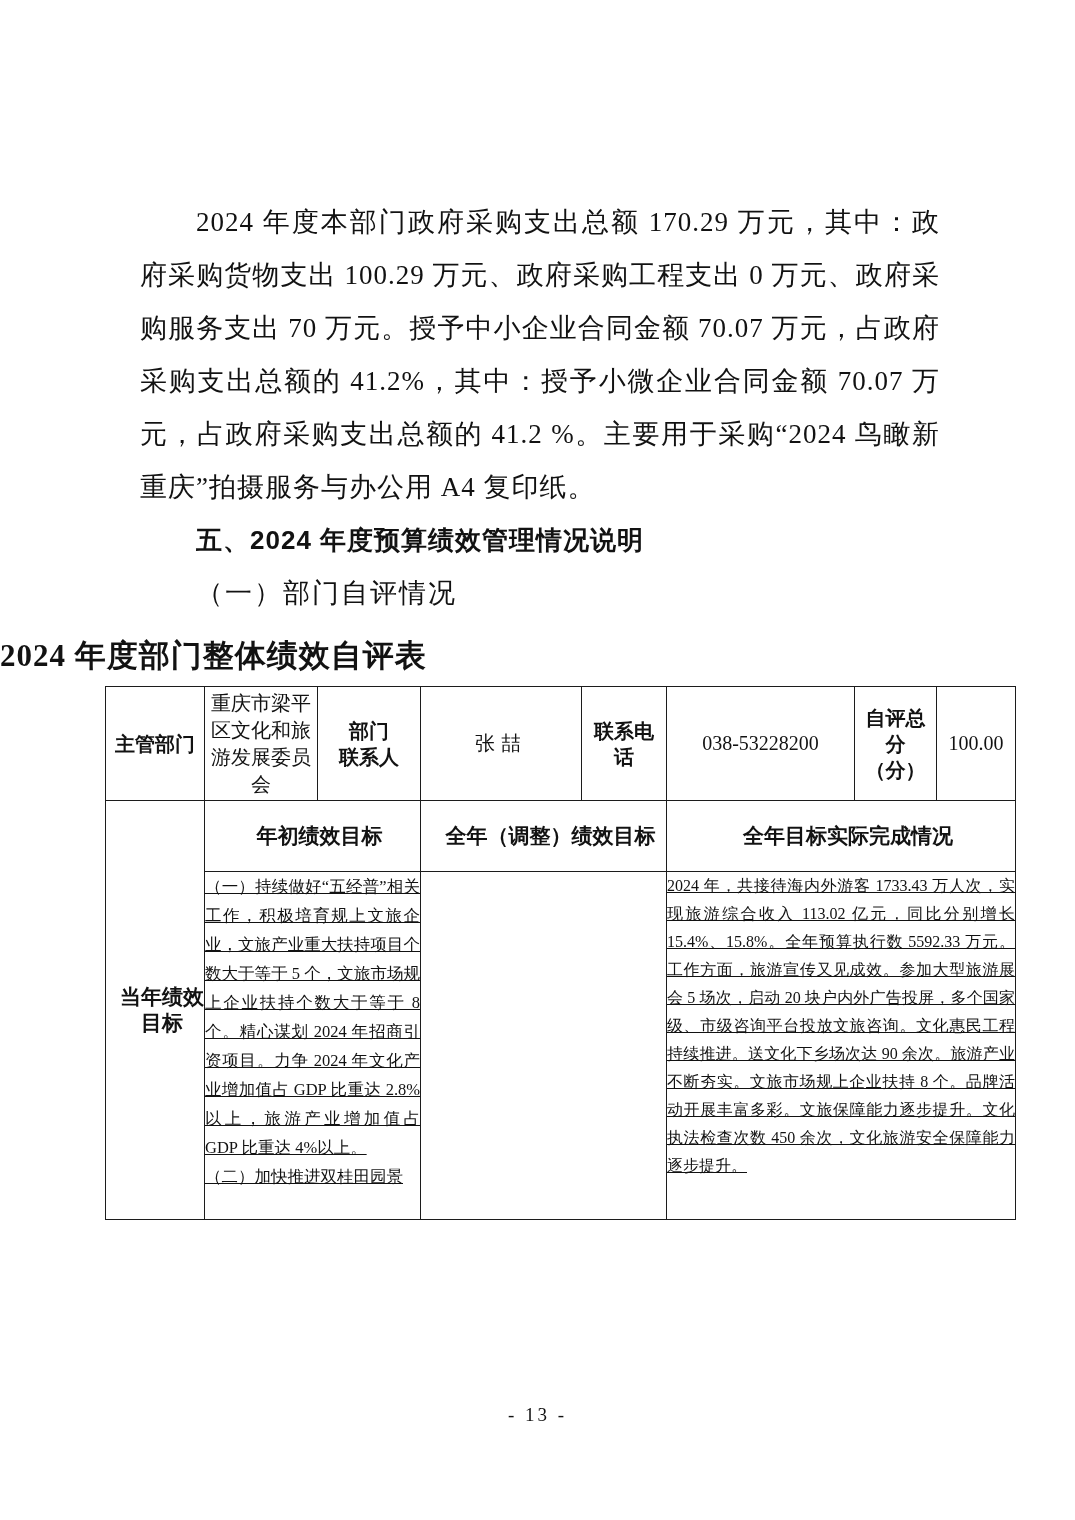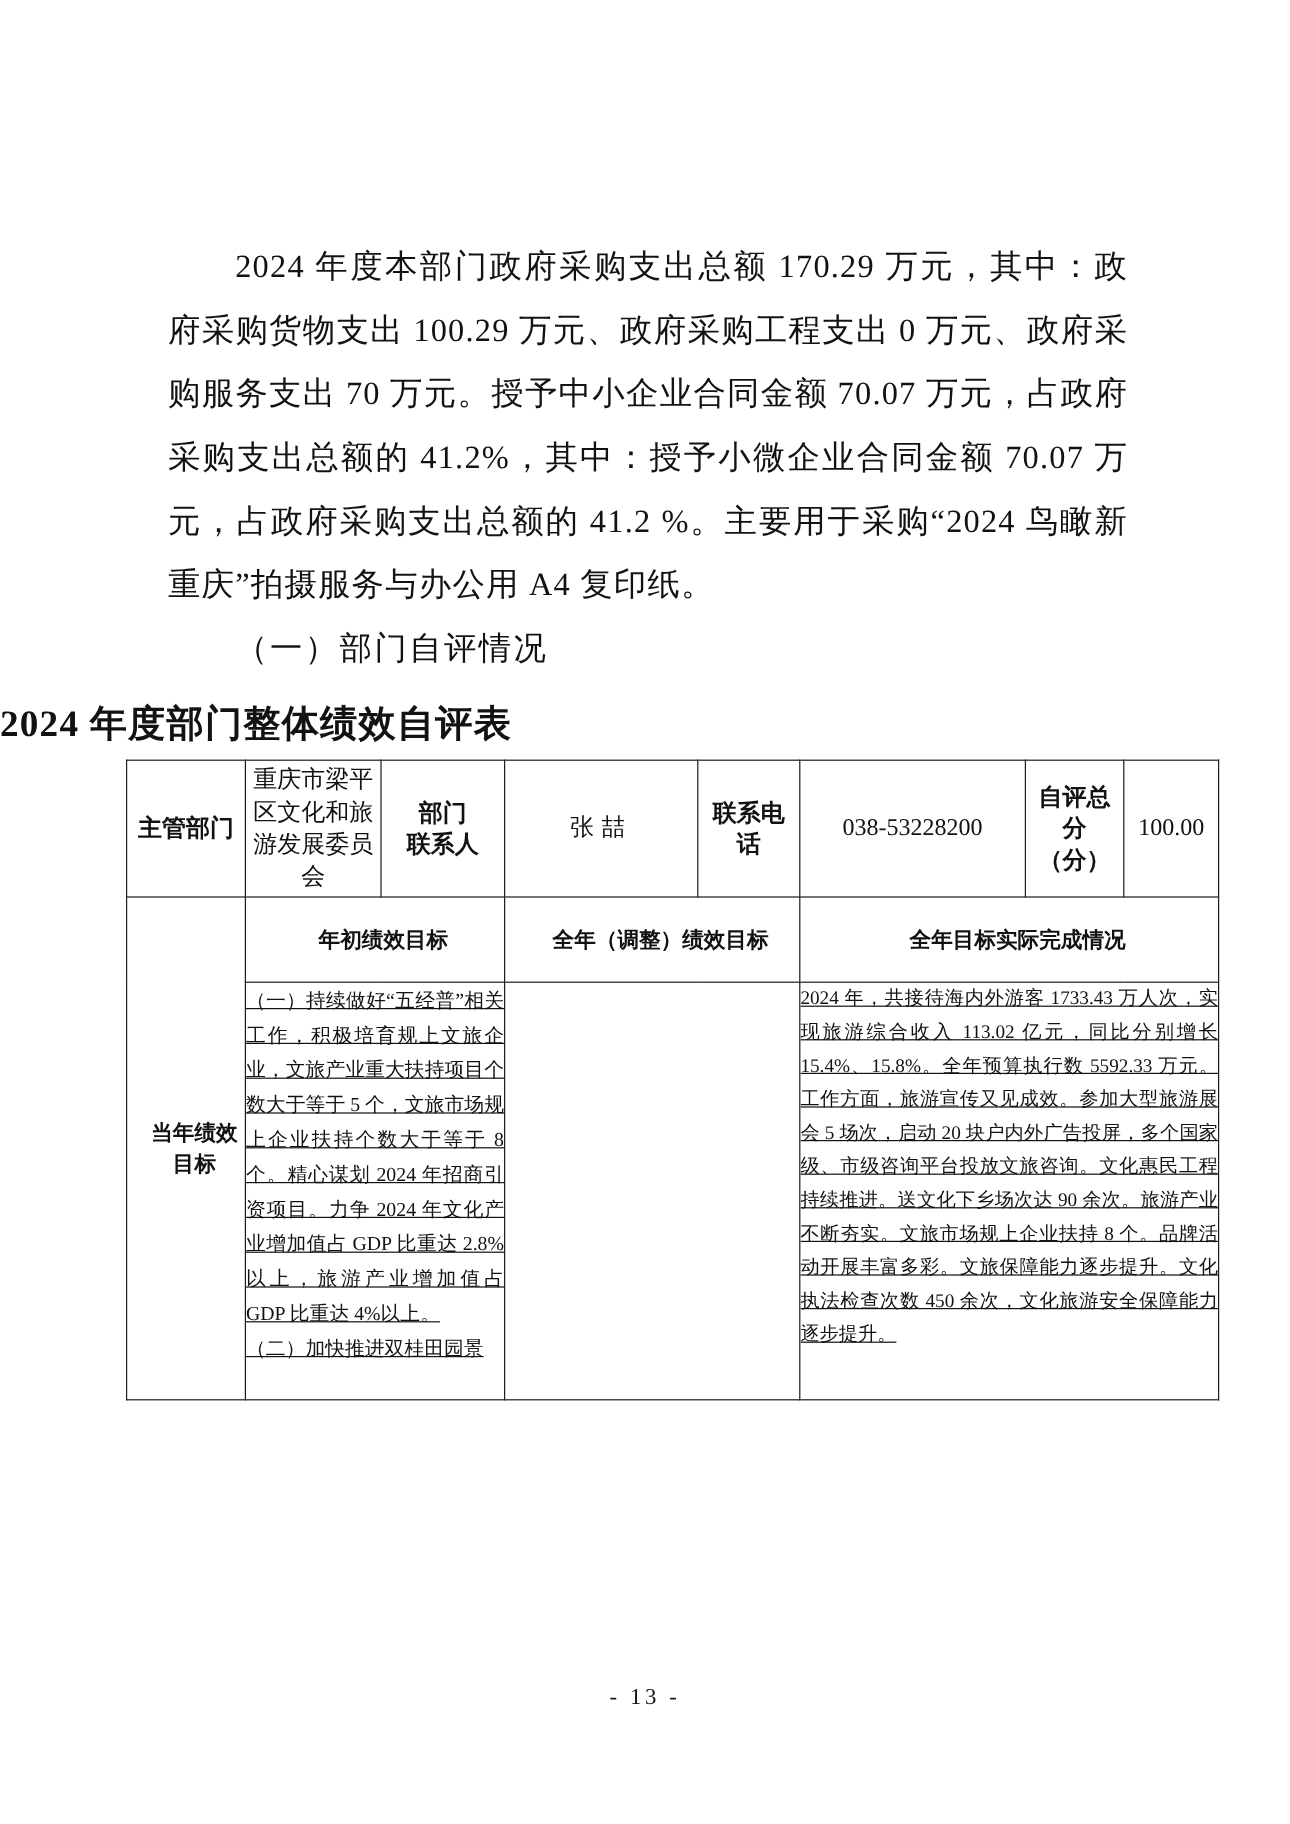--- a/index.html
+++ b/index.html
@@ -71,21 +71,21 @@
 
   td.hdr {
     font-family: "Liberation Sans", "DejaVu Sans", sans-serif;
     font-weight: 700;
     font-size: 20px;
     line-height: 26px;
     text-align: center;
     vertical-align: middle;
     padding: 0 8px;
   }
-  .row2 td.hdr { font-size: 18px; padding-left: 14px; }
+  .row2 td.hdr { font-size: 21px; padding-left: 14px; }
   td.pre { white-space: pre-line; }
 
   td.val {
     font-size: 20px;
     line-height: 27px;
     text-align: center;
     vertical-align: middle;
     padding: 0 8px;
   }
   td.val-name { letter-spacing: 6px; margin-left: 39px; }
@@ -120,20 +120,21 @@
     letter-spacing: 3px;
   }
 </style>
 </head>
 <body>
 
 <div class="page">
 
   <div class="textblock">
     <p class="body-par">2024 年度本部门政府采购支出总额 170.29 万元，其中：政府采购货物支出 100.29 万元、政府采购工程支出 0 万元、政府采购服务支出 70 万元。授予中小企业合同金额 70.07 万元，占政府采购支出总额的 41.2%，其中：授予小微企业合同金额 70.07 万元，占政府采购支出总额的 41.2 %。主要用于采购“2024 鸟瞰新重庆”拍摄服务与办公用 A4 复印纸。</p>
+    <h2 class="section-heading">五、2024 年度预算绩效管理情况说明</h2>
     <h3 class="subsection-heading">（一）部门自评情况</h3>
   </div>
 
   <div class="table-title">2024 年度部门整体绩效自评表</div>
 
   <table class="self-eval">
     <colgroup>
       <col style="width:99px">
         <col style="width:113px">
         <col style="width:103px">

